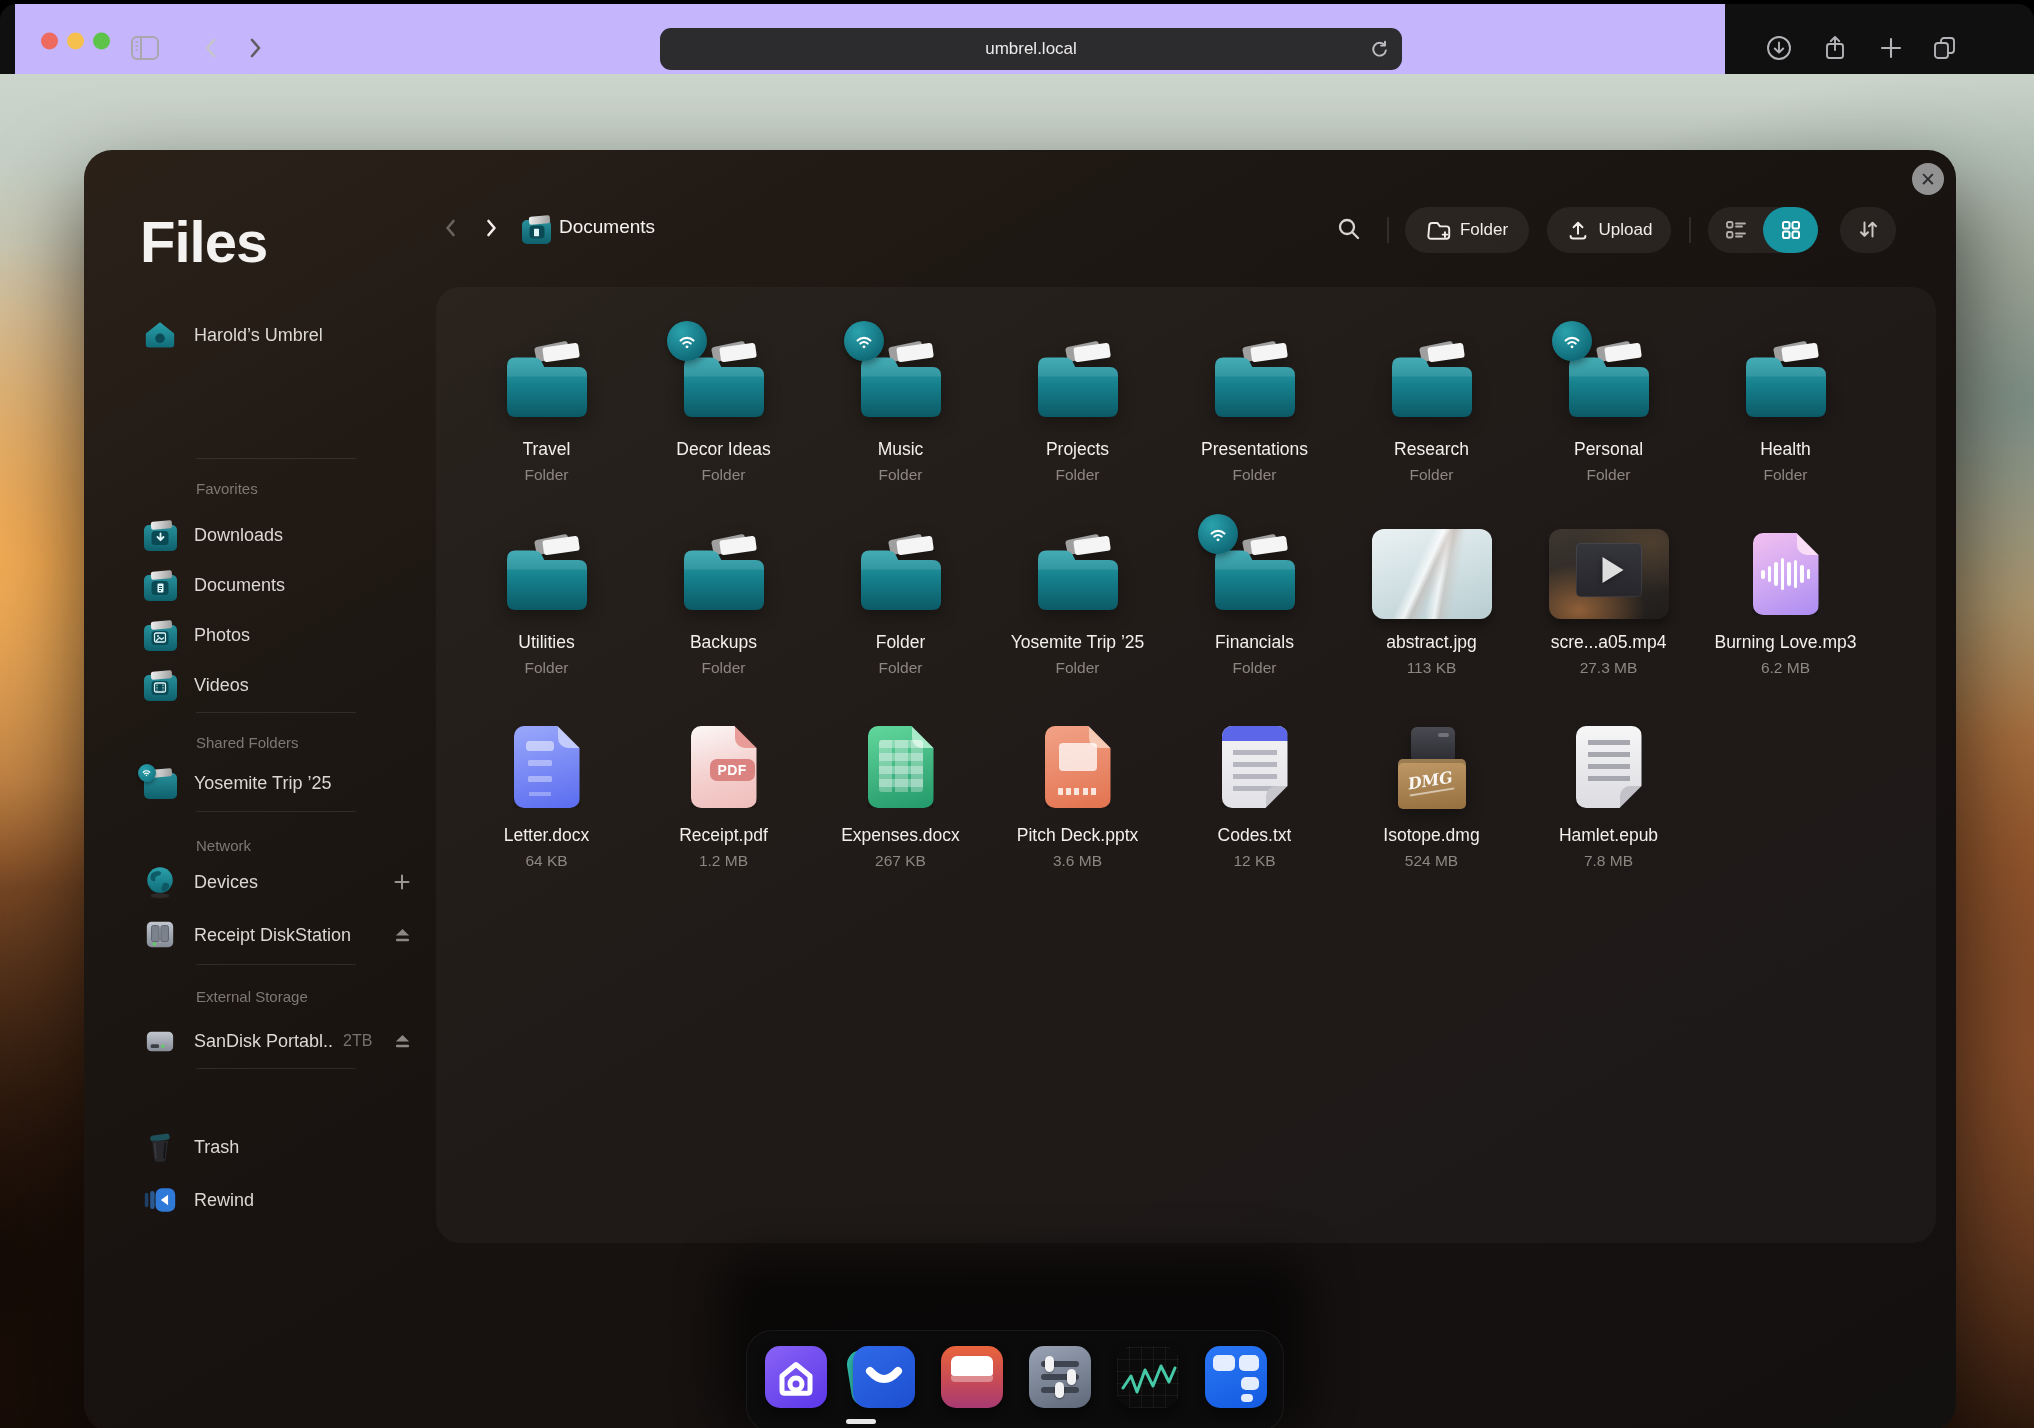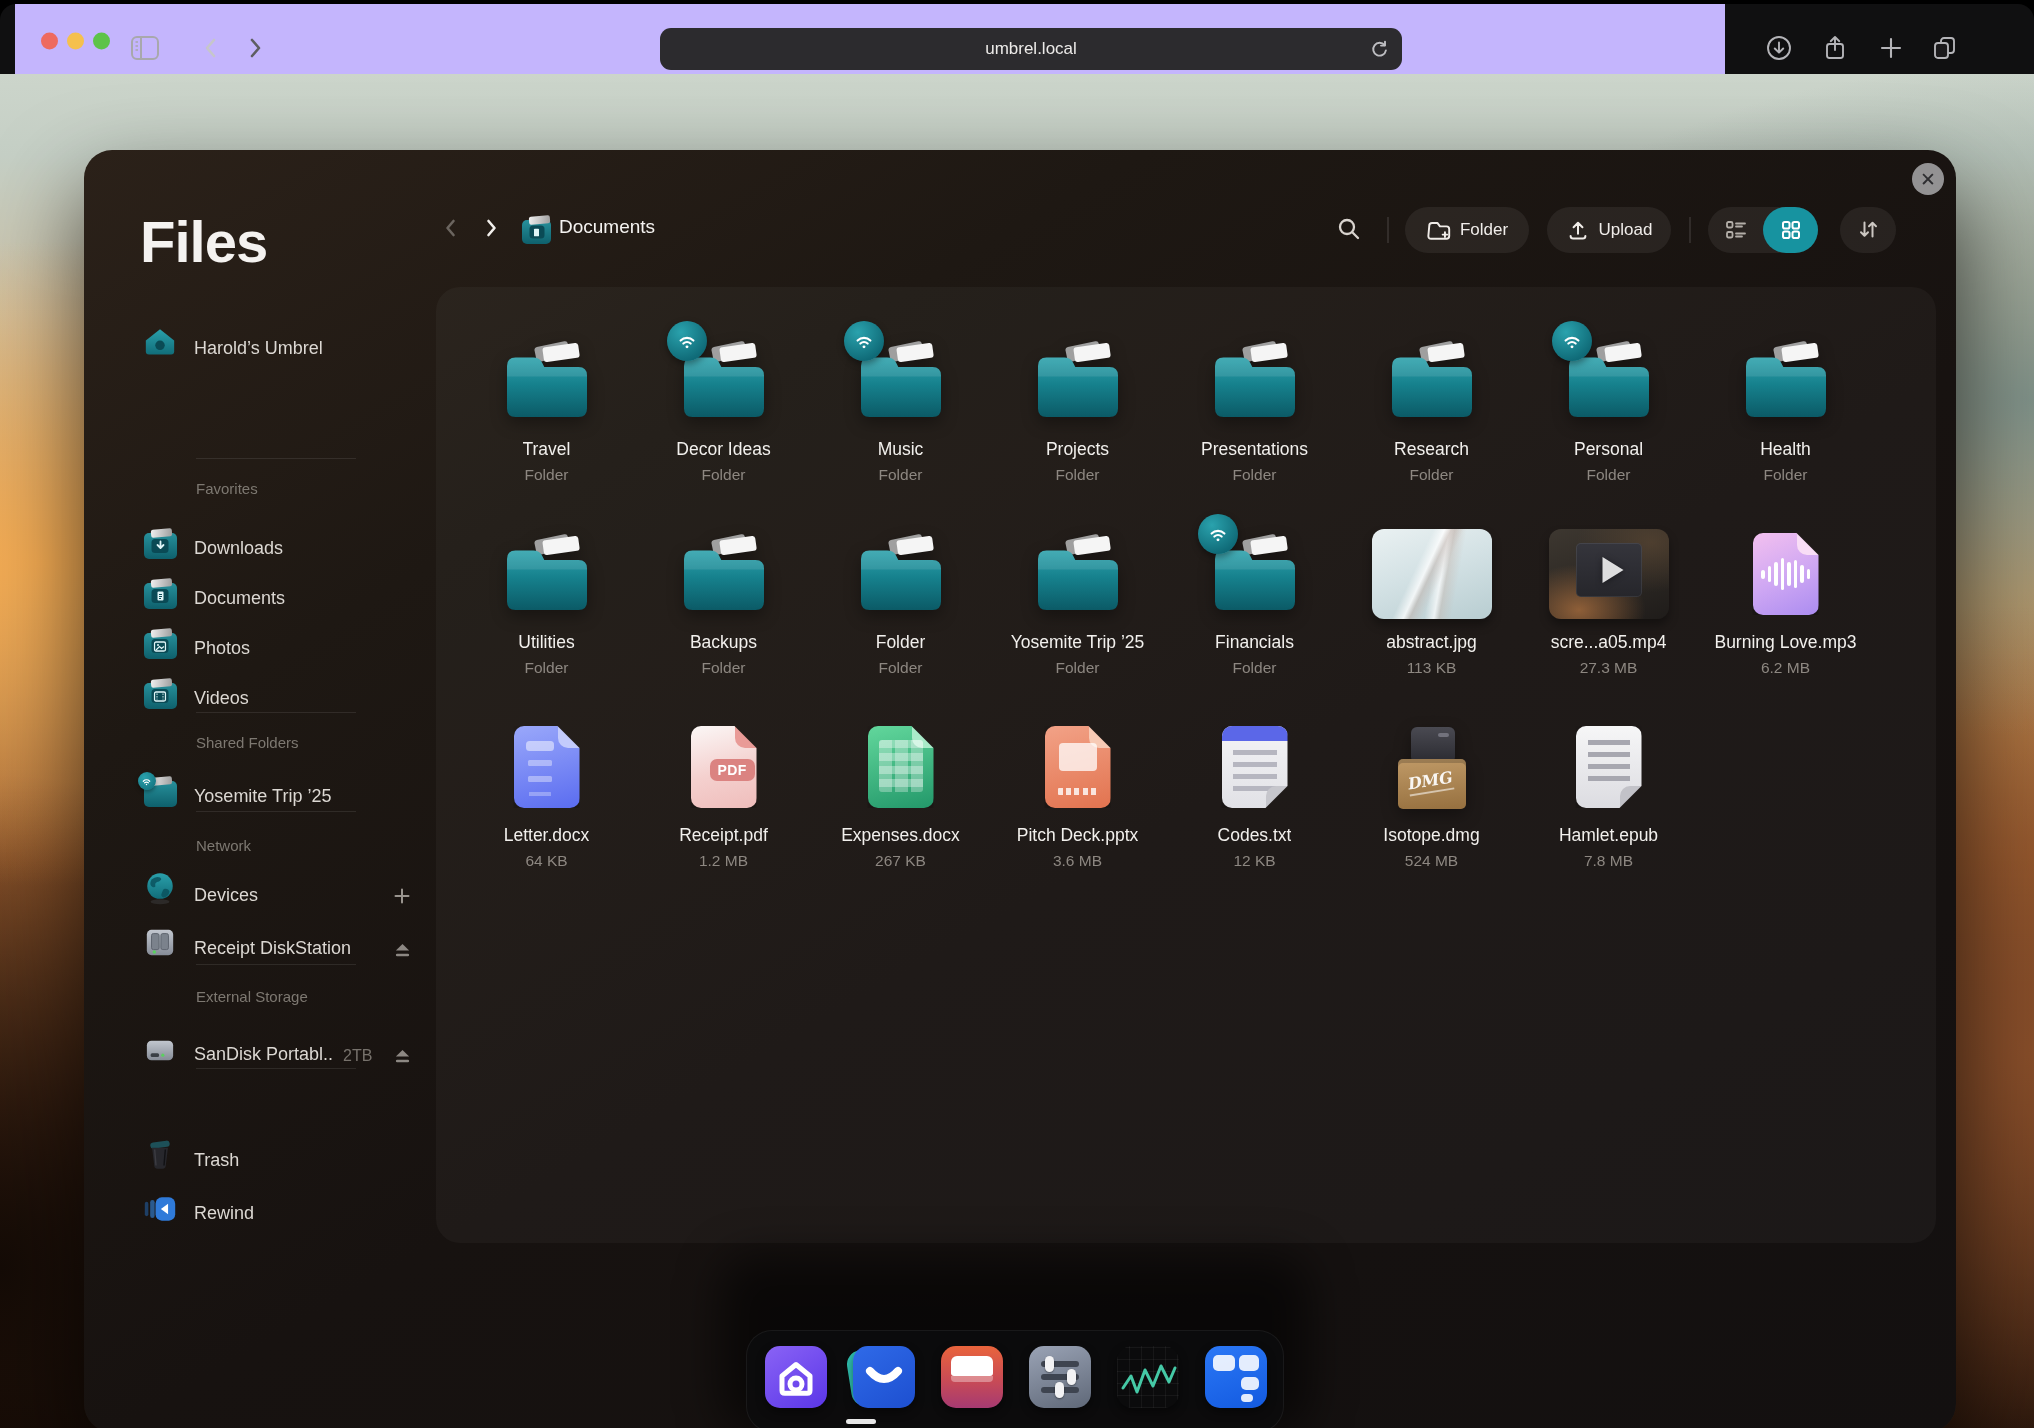--- a/index.html
+++ b/index.html
@@ -27,21 +27,21 @@
   .window{position:absolute;left:84px;top:146px;width:1872px;height:1282px;border-radius:28px;z-index:2;
     background:linear-gradient(150deg,#2b2119 0%,#1e1813 26%,#171210 55%,#131010 100%);
     box-shadow:0 40px 90px rgba(0,0,0,.65);}
   .close-btn{position:absolute;left:1828px;top:13px;width:32px;height:32px;border-radius:50%;
     background:rgba(182,182,184,.78);display:flex;align-items:center;justify-content:center;
     color:#2d2d30;font-size:19px;font-weight:700;line-height:1;}
 
   .logo{position:absolute;left:56px;top:58px;font-size:58px;font-weight:700;color:#f4f2f0;letter-spacing:-1px;}
 
   
-  .srow{position:absolute;left:56px;width:272px;height:48px;display:flex;align-items:flex-end;color:#dcd8d3;font-size:18px;}
+  .srow{position:absolute;left:56px;width:272px;height:48px;display:flex;align-items:center;color:#dcd8d3;font-size:18px;}
   .sicon{width:40px;display:flex;justify-content:center;align-items:center;flex:none;}
   .slabel{margin-left:14px;white-space:nowrap;}
   .smeta{margin-left:10px;color:#77726c;font-size:16px;}
   .strail{margin-left:auto;display:flex;align-items:center;}
   .shead{position:absolute;left:112px;height:20px;color:#7d7871;font-size:15px;}
   .sdiv{position:absolute;left:112px;width:160px;height:1px;background:rgba(255,255,255,.09);}
 
   .mfold{width:33px;height:26px;border-radius:5px;background:linear-gradient(180deg,#27919c,#0e606c);position:relative;margin-top:5px;}
   .mfold::before{content:"";position:absolute;top:-4px;left:7px;width:21px;height:8px;border-radius:2px;
     background:linear-gradient(100deg,#f0f0f0,#9d9d9d);transform:rotate(-5deg);}

